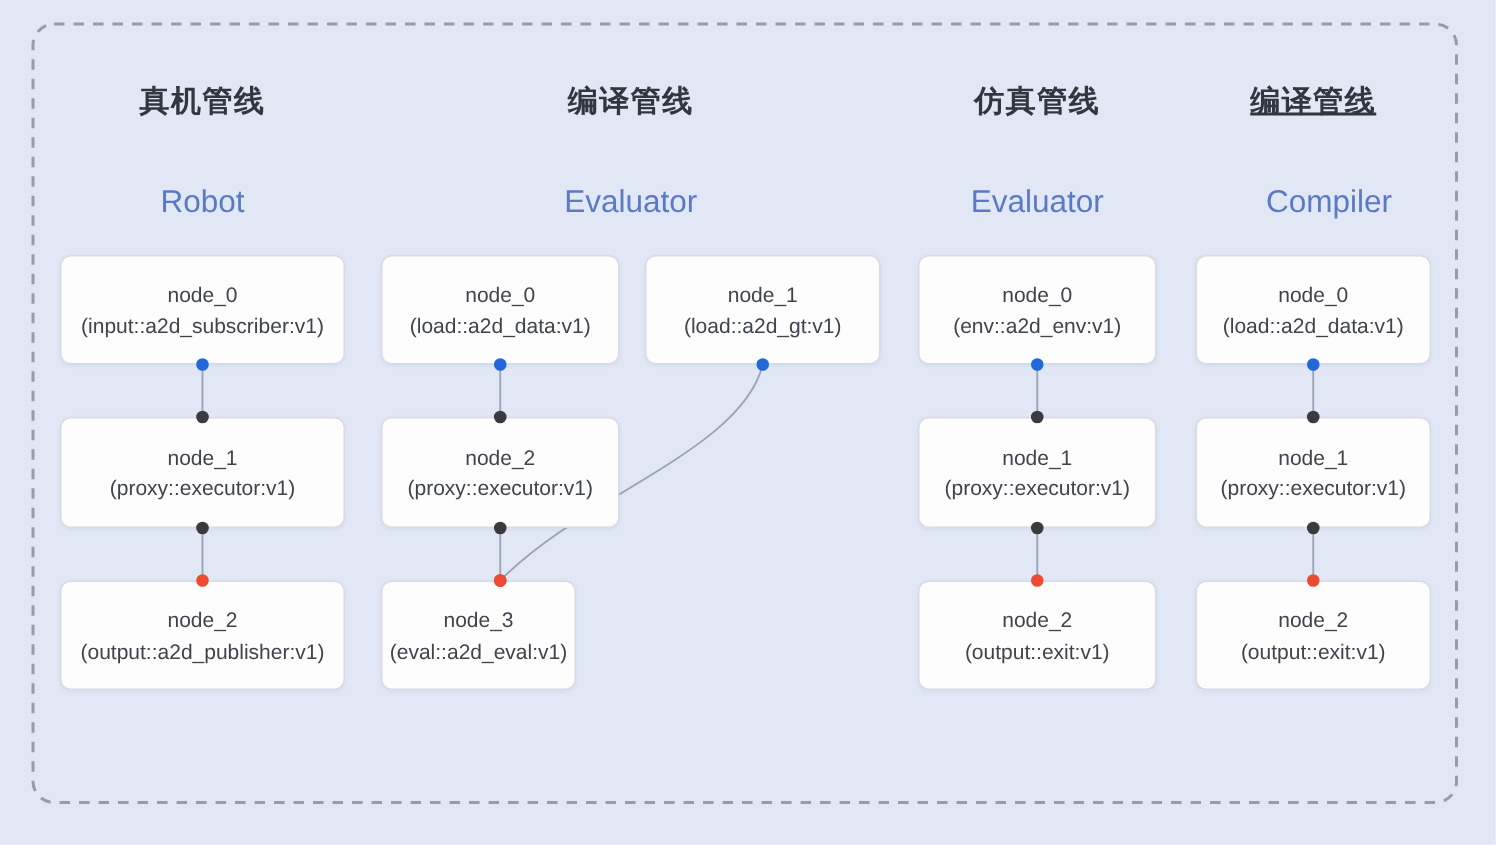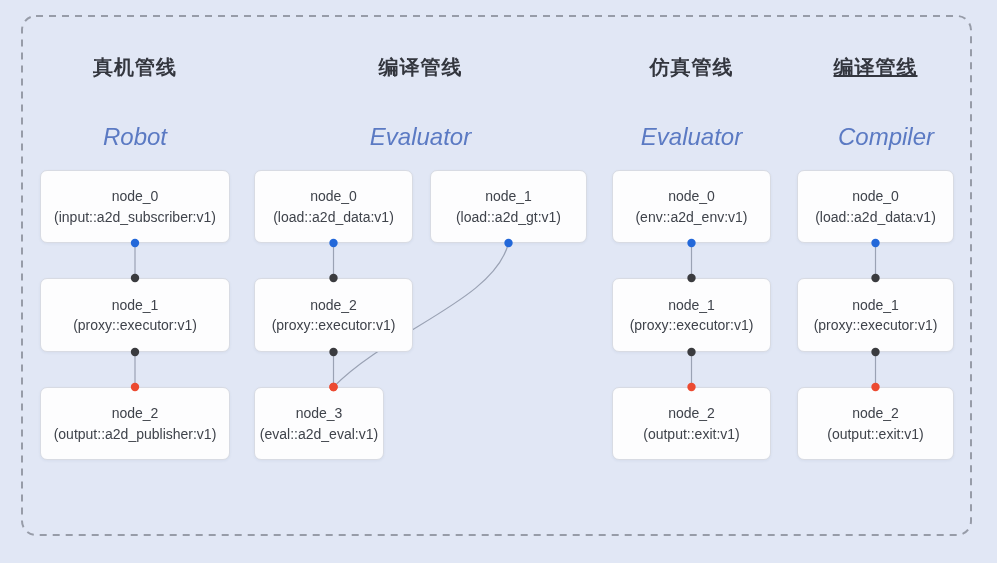--- a/index.html
+++ b/index.html
@@ -14,22 +14,22 @@
   #under-svg{z-index:1;}
   #boxes{position:absolute;left:0;top:0;width:997px;height:563px;z-index:2;}
   #over-svg{z-index:3;}
   .hdr-zh{
     position:absolute;top:54px;transform:translateX(-50%);
     font-size:20px;font-weight:600;letter-spacing:1px;
     color:var(--title,#33363e);white-space:nowrap;z-index:2;
   }
   .hdr-en{
     position:absolute;top:123px;transform:translateX(-50%);
-    font-size:24px;font-weight:400;
-    color:var(--entitle,#5b7ac3);white-space:nowrap;z-index:2;font-style:italic;
+    font-size:21px;font-weight:400;
+    color:var(--entitle,#5b7ac3);white-space:nowrap;z-index:2;
   }
   .node{
     position:absolute;box-sizing:border-box;
     background:var(--boxfill,#fdfdfe);
     border:1px solid var(--boxborder,#d8dbe3);
     border-radius:7px;
     box-shadow:0 1px 3px rgba(40,60,110,0.06);
     display:flex;flex-direction:column;justify-content:center;align-items:center;
     gap:4px;text-align:center;
     color:var(--nodetext,#3f434b);

